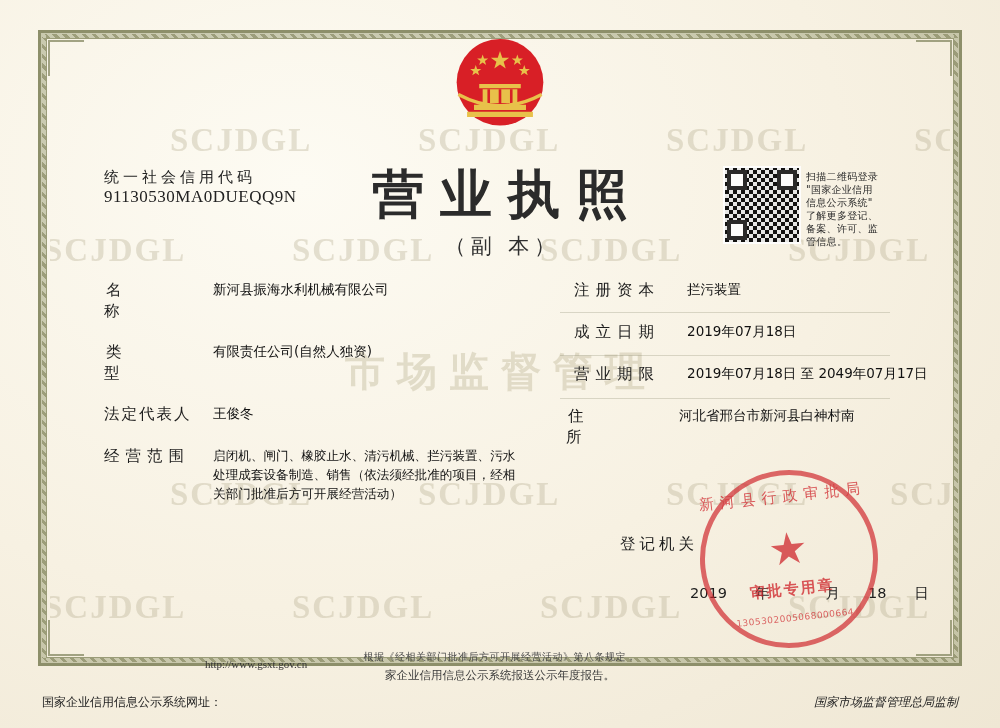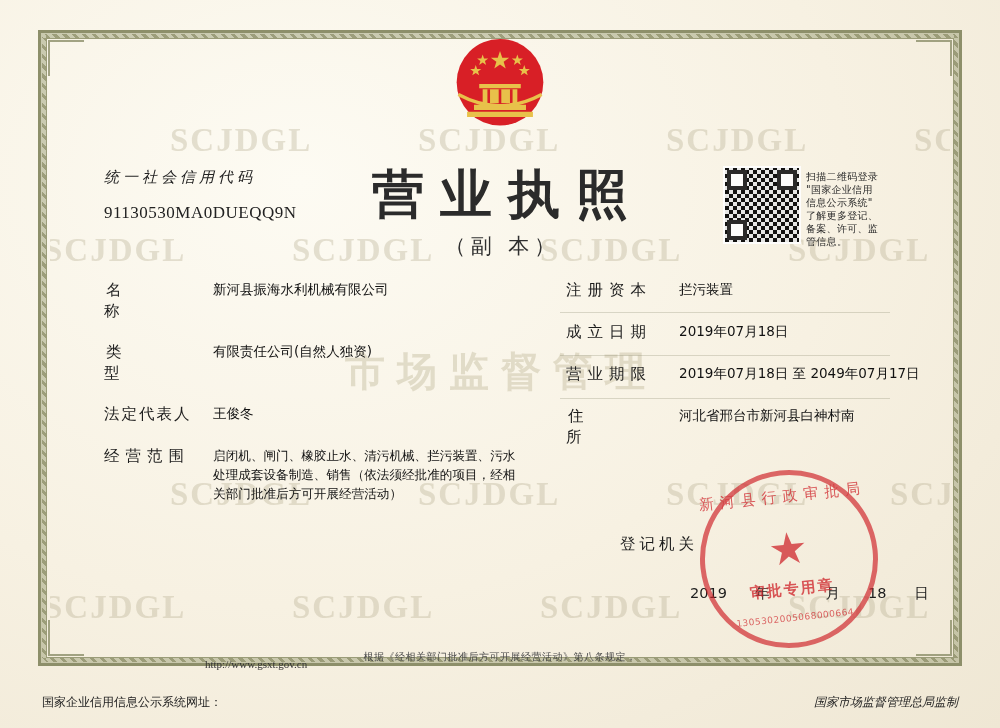--- a/index.html
+++ b/index.html
@@ -132,22 +132,21 @@
   
   .code-block {
     position: absolute;
     left: 104px;
     top: 168px;
     color: #222;
   }
   .code-label {
     font-size: 15px;
     letter-spacing: 4px;
-    margin-bottom: 16px;
-    font-style: italic;
+    margin-bottom: 0;
   }
   .code-value {
     font-family: "Liberation Serif", "DejaVu Serif", serif;
     font-size: 17px;
     letter-spacing: .5px;
   }
 
   
   .qr {
     position: absolute;
@@ -230,21 +229,21 @@
   }
 
   
   .rf-label {
     display: inline-block;
     width: 108px;
     font-size: 15.5px;
     color: #1d1d1d;
     vertical-align: top;
   }
-  .rf-label.sp { letter-spacing: 12px; }
+  .rf-label.sp { letter-spacing: 12px; margin-left: 8px; }
   .rf-label.sp2 { letter-spacing: 36px; text-indent: 2px; }
   .rf-value {
     display: inline-block;
     font-size: 13.5px;
     color: #111;
     vertical-align: top;
     line-height: 19px;
   }
 
   
@@ -493,16 +492,17 @@
 
   <div class="seal">
     <div class="seal-top">新河县行政审批局</div>
     <div class="seal-star">★</div>
     <div class="seal-bottom">审批专用章</div>
     <div class="seal-code">1305302005068000664</div>
   </div>
 
   <div class="footer-center-top">根据《经相关部门批准后方可开展经营活动》第八条规定，</div>
   <div class="footer-url">http://www.gsxt.gov.cn</div>
+  <div class="footer-note">家企业信用信息公示系统报送公示年度报告。</div>
   <div class="footer-left">国家企业信用信息公示系统网址：</div>
   <div class="footer-right">国家市场监督管理总局监制</div>
 
 </div>
 
 </body></html>

